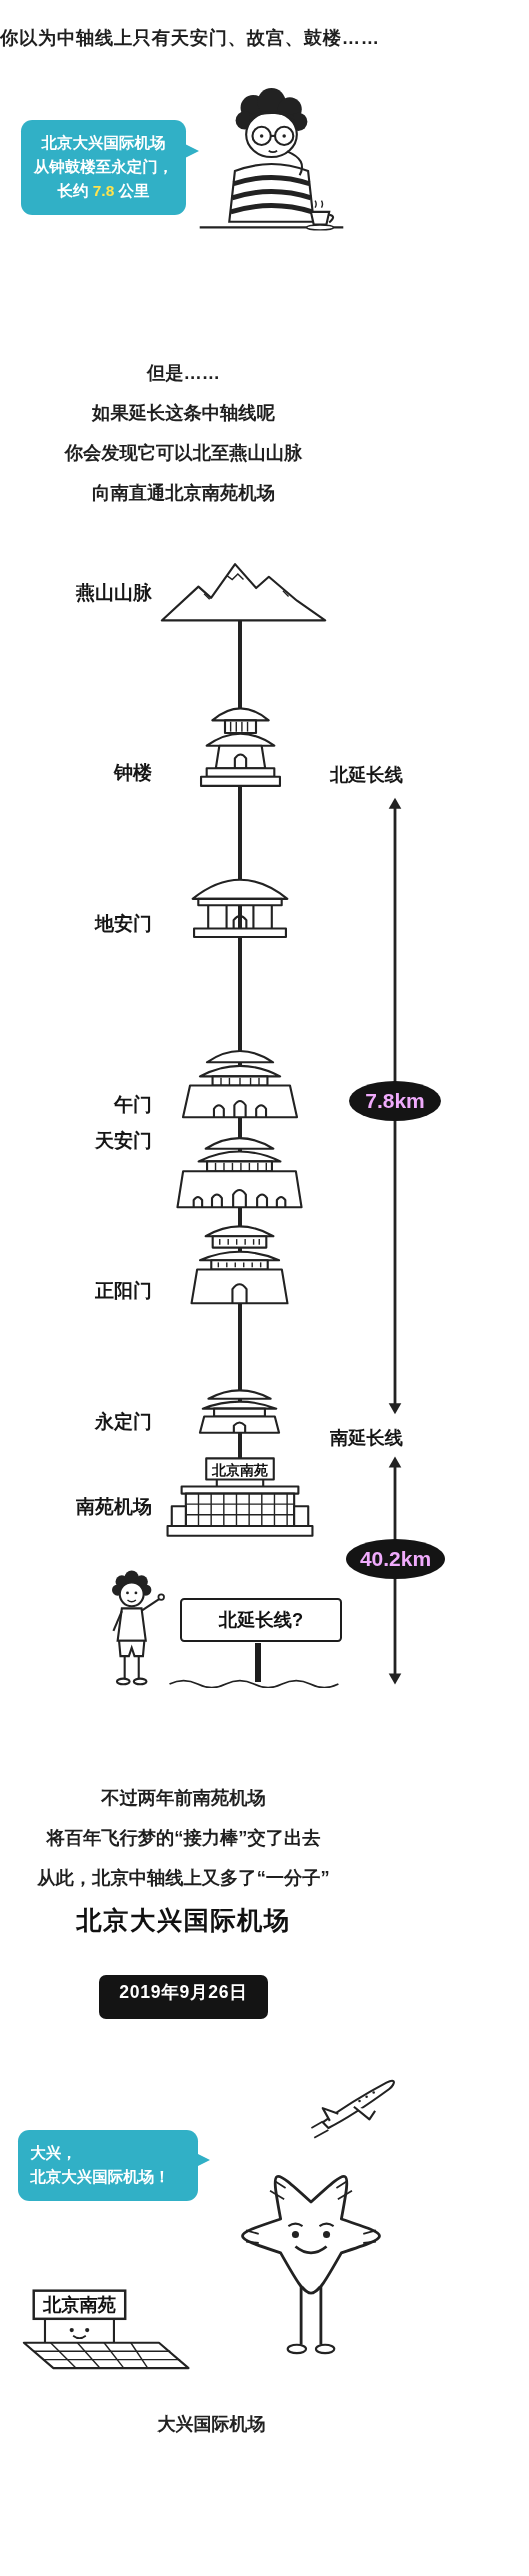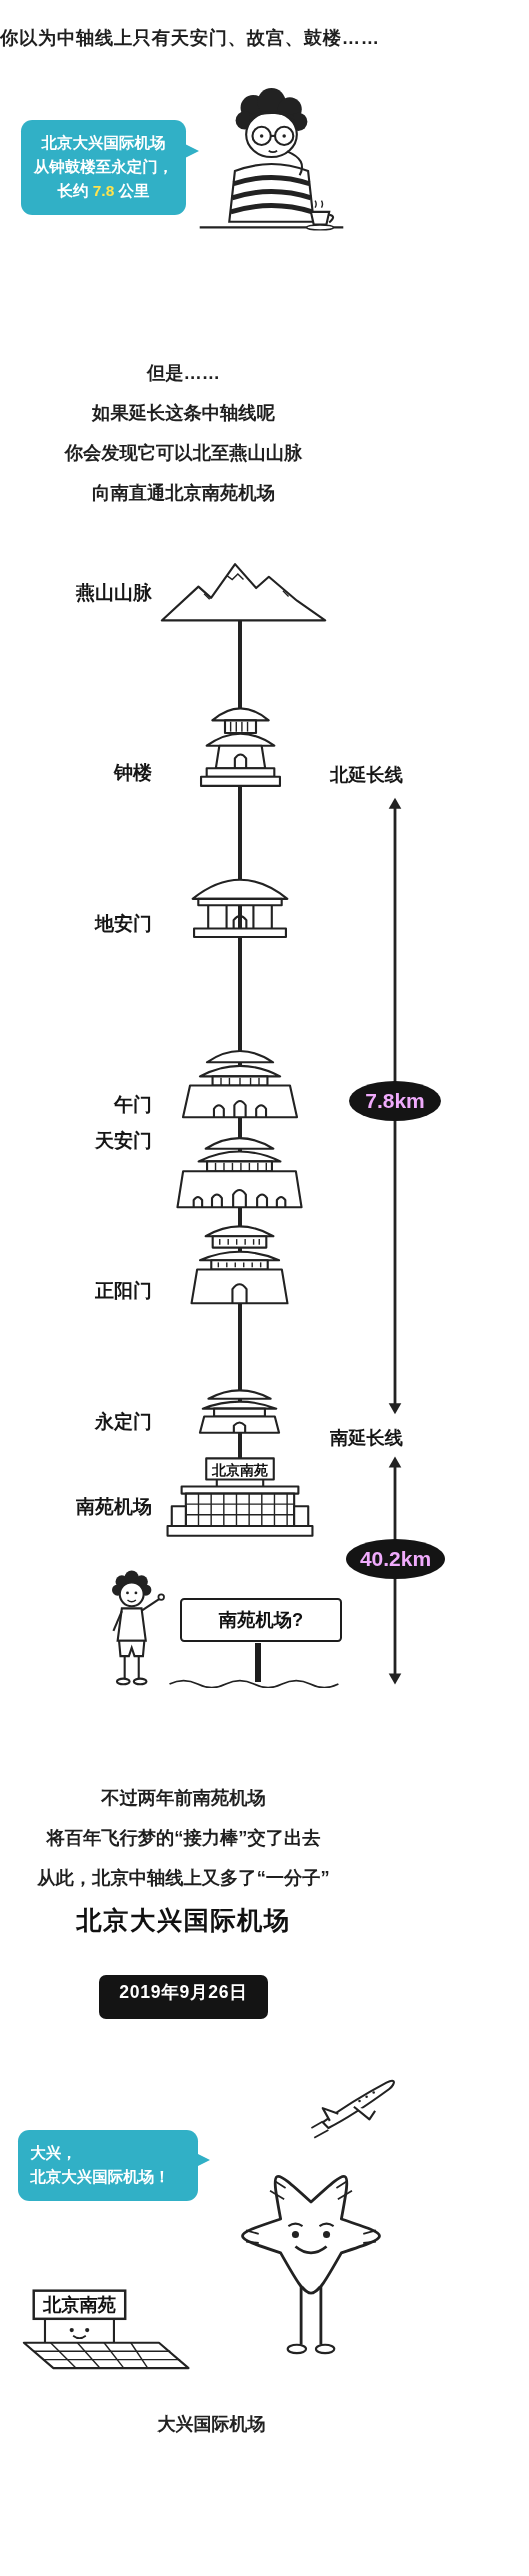--- a/index.html
+++ b/index.html
@@ -253,21 +253,21 @@
     <circle cx="98" cy="40" r="4" fill="#fff" stroke="#222" stroke-width="2.5"></circle>
     <path d="M42,56 L70,56 L76,102 L36,102 Z" fill="#fff" stroke="#222" stroke-width="3"></path>
     <path d="M42,60 L30,88" stroke="#222" stroke-width="3"></path>
     <path d="M38,102 h36 l-2,22 h-12 l-4,-12 l-4,12 h-12 Z" fill="#fff" stroke="#222" stroke-width="3"></path>
     <line x1="46" y1="124" x2="46" y2="156" stroke="#222" stroke-width="3"></line>
     <line x1="66" y1="124" x2="66" y2="156" stroke="#222" stroke-width="3"></line>
     <ellipse cx="44" cy="160" rx="9" ry="4" fill="#fff" stroke="#222" stroke-width="3"></ellipse>
     <ellipse cx="68" cy="160" rx="9" ry="4" fill="#fff" stroke="#222" stroke-width="3"></ellipse>
   </svg>
 
-  <div class="abs sign">南苑机场?</div>
+  <div class="abs sign">北延长线?</div>
   <div class="abs" style="left:255px;top:1643px;width:5.6px;height:39px;background:#1d1d1d;"></div>
   <svg class="abs" style="left:166px;top:1677px;" width="190" height="11.3" viewBox="0 0 270 16">
     <path d="M5,10 q20,-10 40,0 t40,0 t40,0 t40,0 t40,0 t40,0" stroke="#222" stroke-width="2.5" fill="none"></path>
   </svg>
 
   <div class="abs emph" style="top:1904px;">北京大兴国际机场</div>
   <div class="abs para" style="top:1778px;">
     <div>不过两年前南苑机场</div>
     <div>将百年飞行梦的“接力棒”交了出去</div>
     <div>从此，北京中轴线上又多了“一分子”</div>

